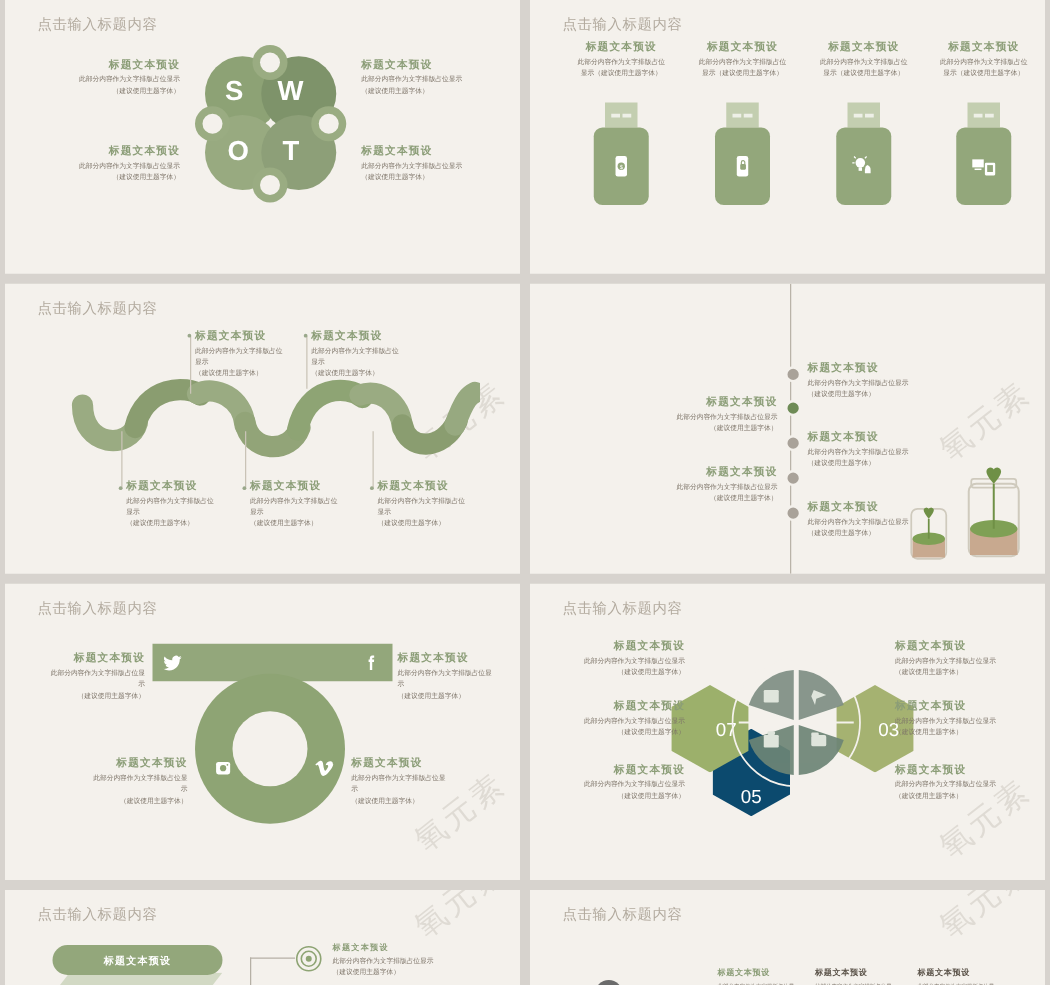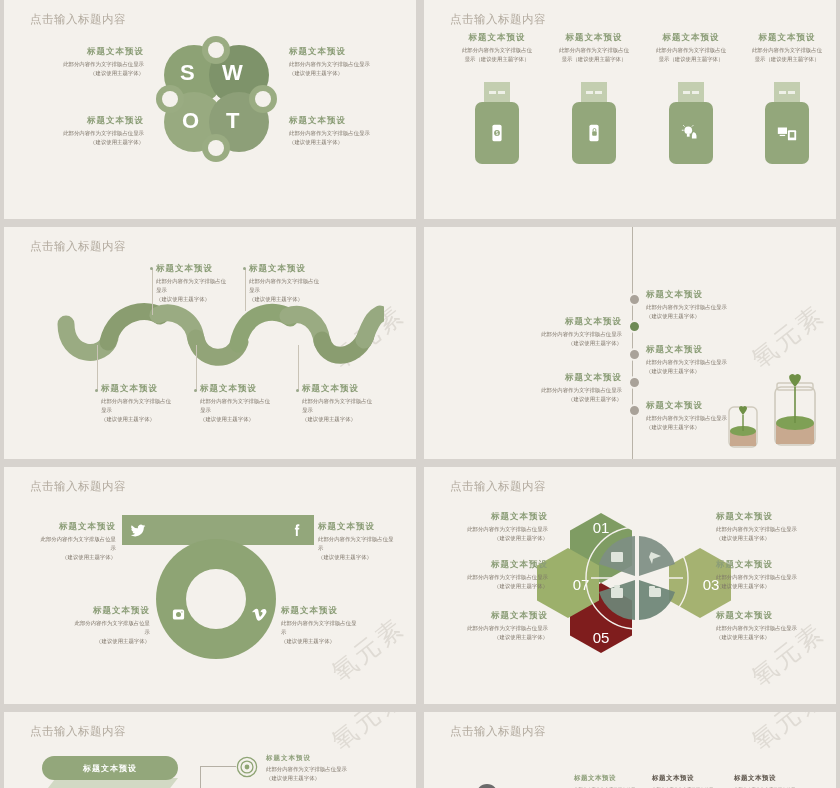--- a/index.html
+++ b/index.html
@@ -454,27 +454,24 @@
       <div class="txt-b">示</div>
       <div class="txt-b">（建议使用主题字体）</div>
     </div>
   </div>
 
   <div class="slide">
     <div class="slide-title">点击输入标题内容</div>
     <div class="wm" style="top:72%;">氧元素</div>
 
     <div class="hexwrap">
-      <div class="hex" style="left:18px;top:18px;background:#7f9c63;">
-        <span class="hexnum" style="margin-top:6px;">01</span>
-      </div>
       <div class="hex" style="left:117px;top:53px;background:#a5b271;">
         <span class="hexnum" style="margin-top:28px;margin-left:22px;">03</span>
       </div>
-      <div class="hex" style="left:18px;top:88px;background:#7f1d1d;">
+      <div class="hex" style="left:18px;top:88px;background:#0c4a6e;">
         <span class="hexnum" style="margin-top:46px;">05</span>
       </div>
       <div class="hex" style="left:-15px;top:53px;background:#9cb06b;">
         <span class="hexnum" style="margin-top:28px;margin-left:26px;">07</span>
       </div>
 
       <svg style="position:absolute;left:33px;top:31px;" width="104" height="104" viewBox="0 0 104 104">
         <g fill="#7e8f84" opacity=".92">
           <path d="M50 50 L50 10 A40 40 0 0 0 14 38 Z"></path>
           <path d="M54 50 L54 10 A40 40 0 0 1 90 38 Z"></path>

